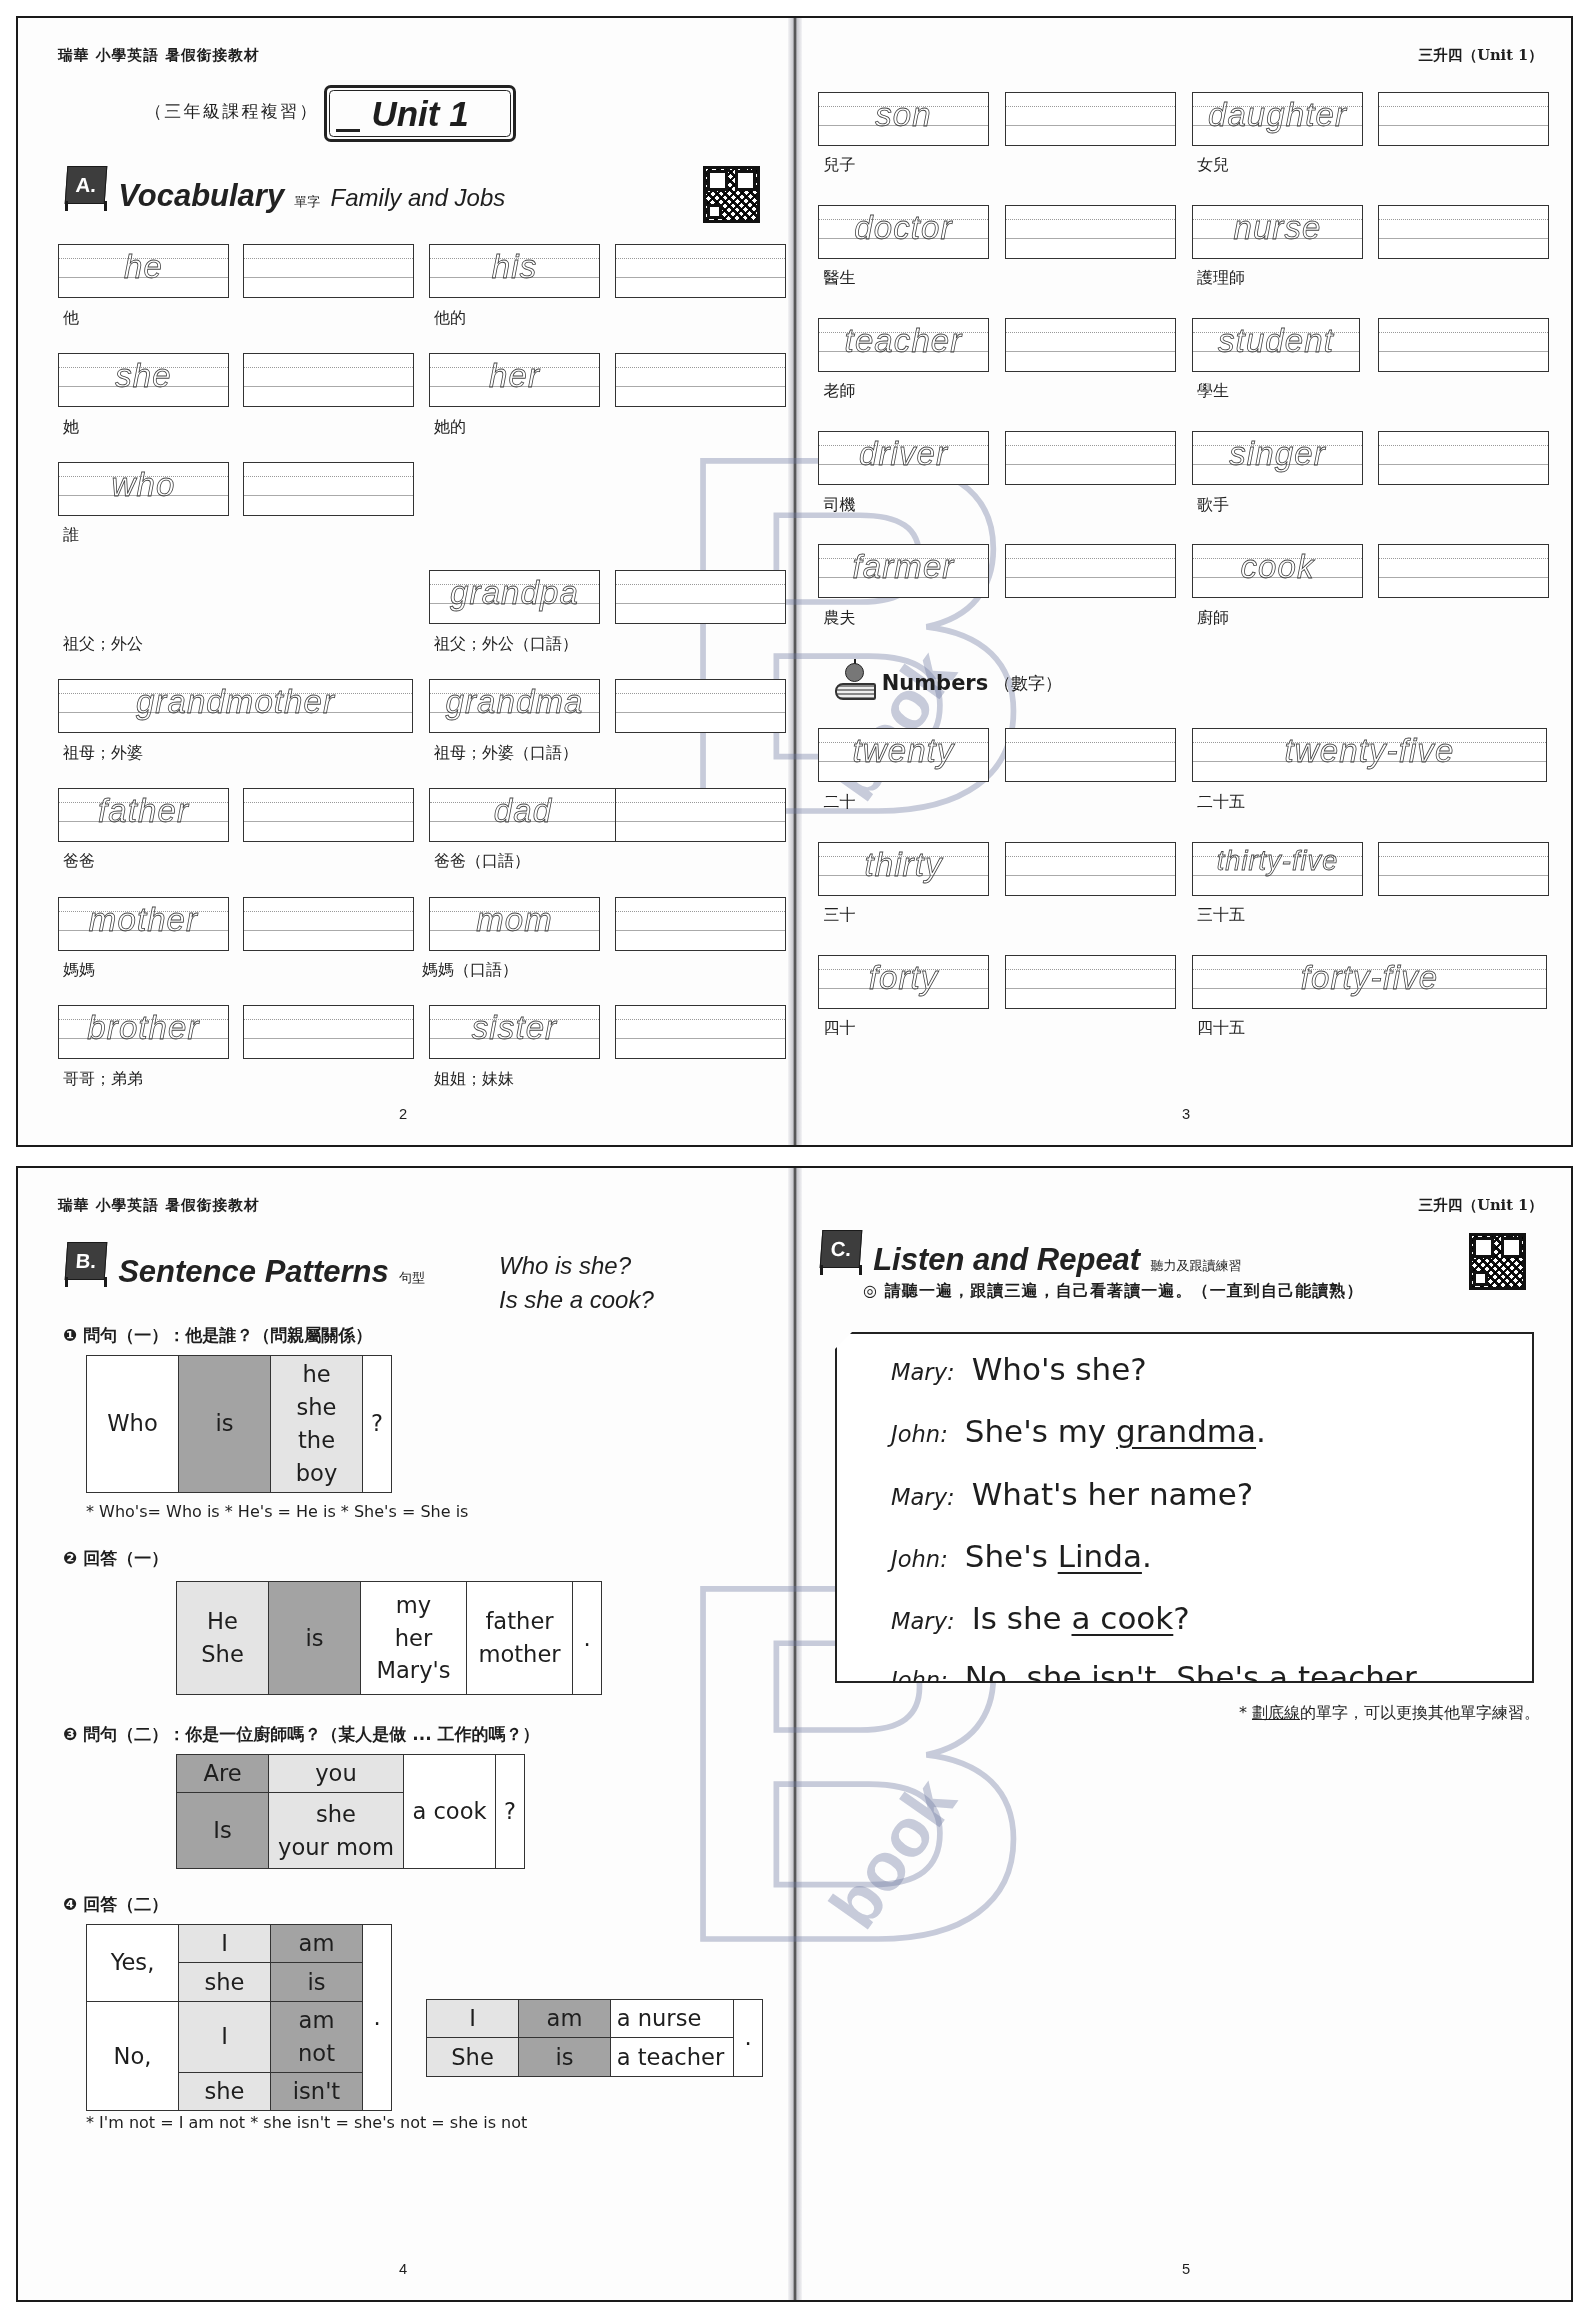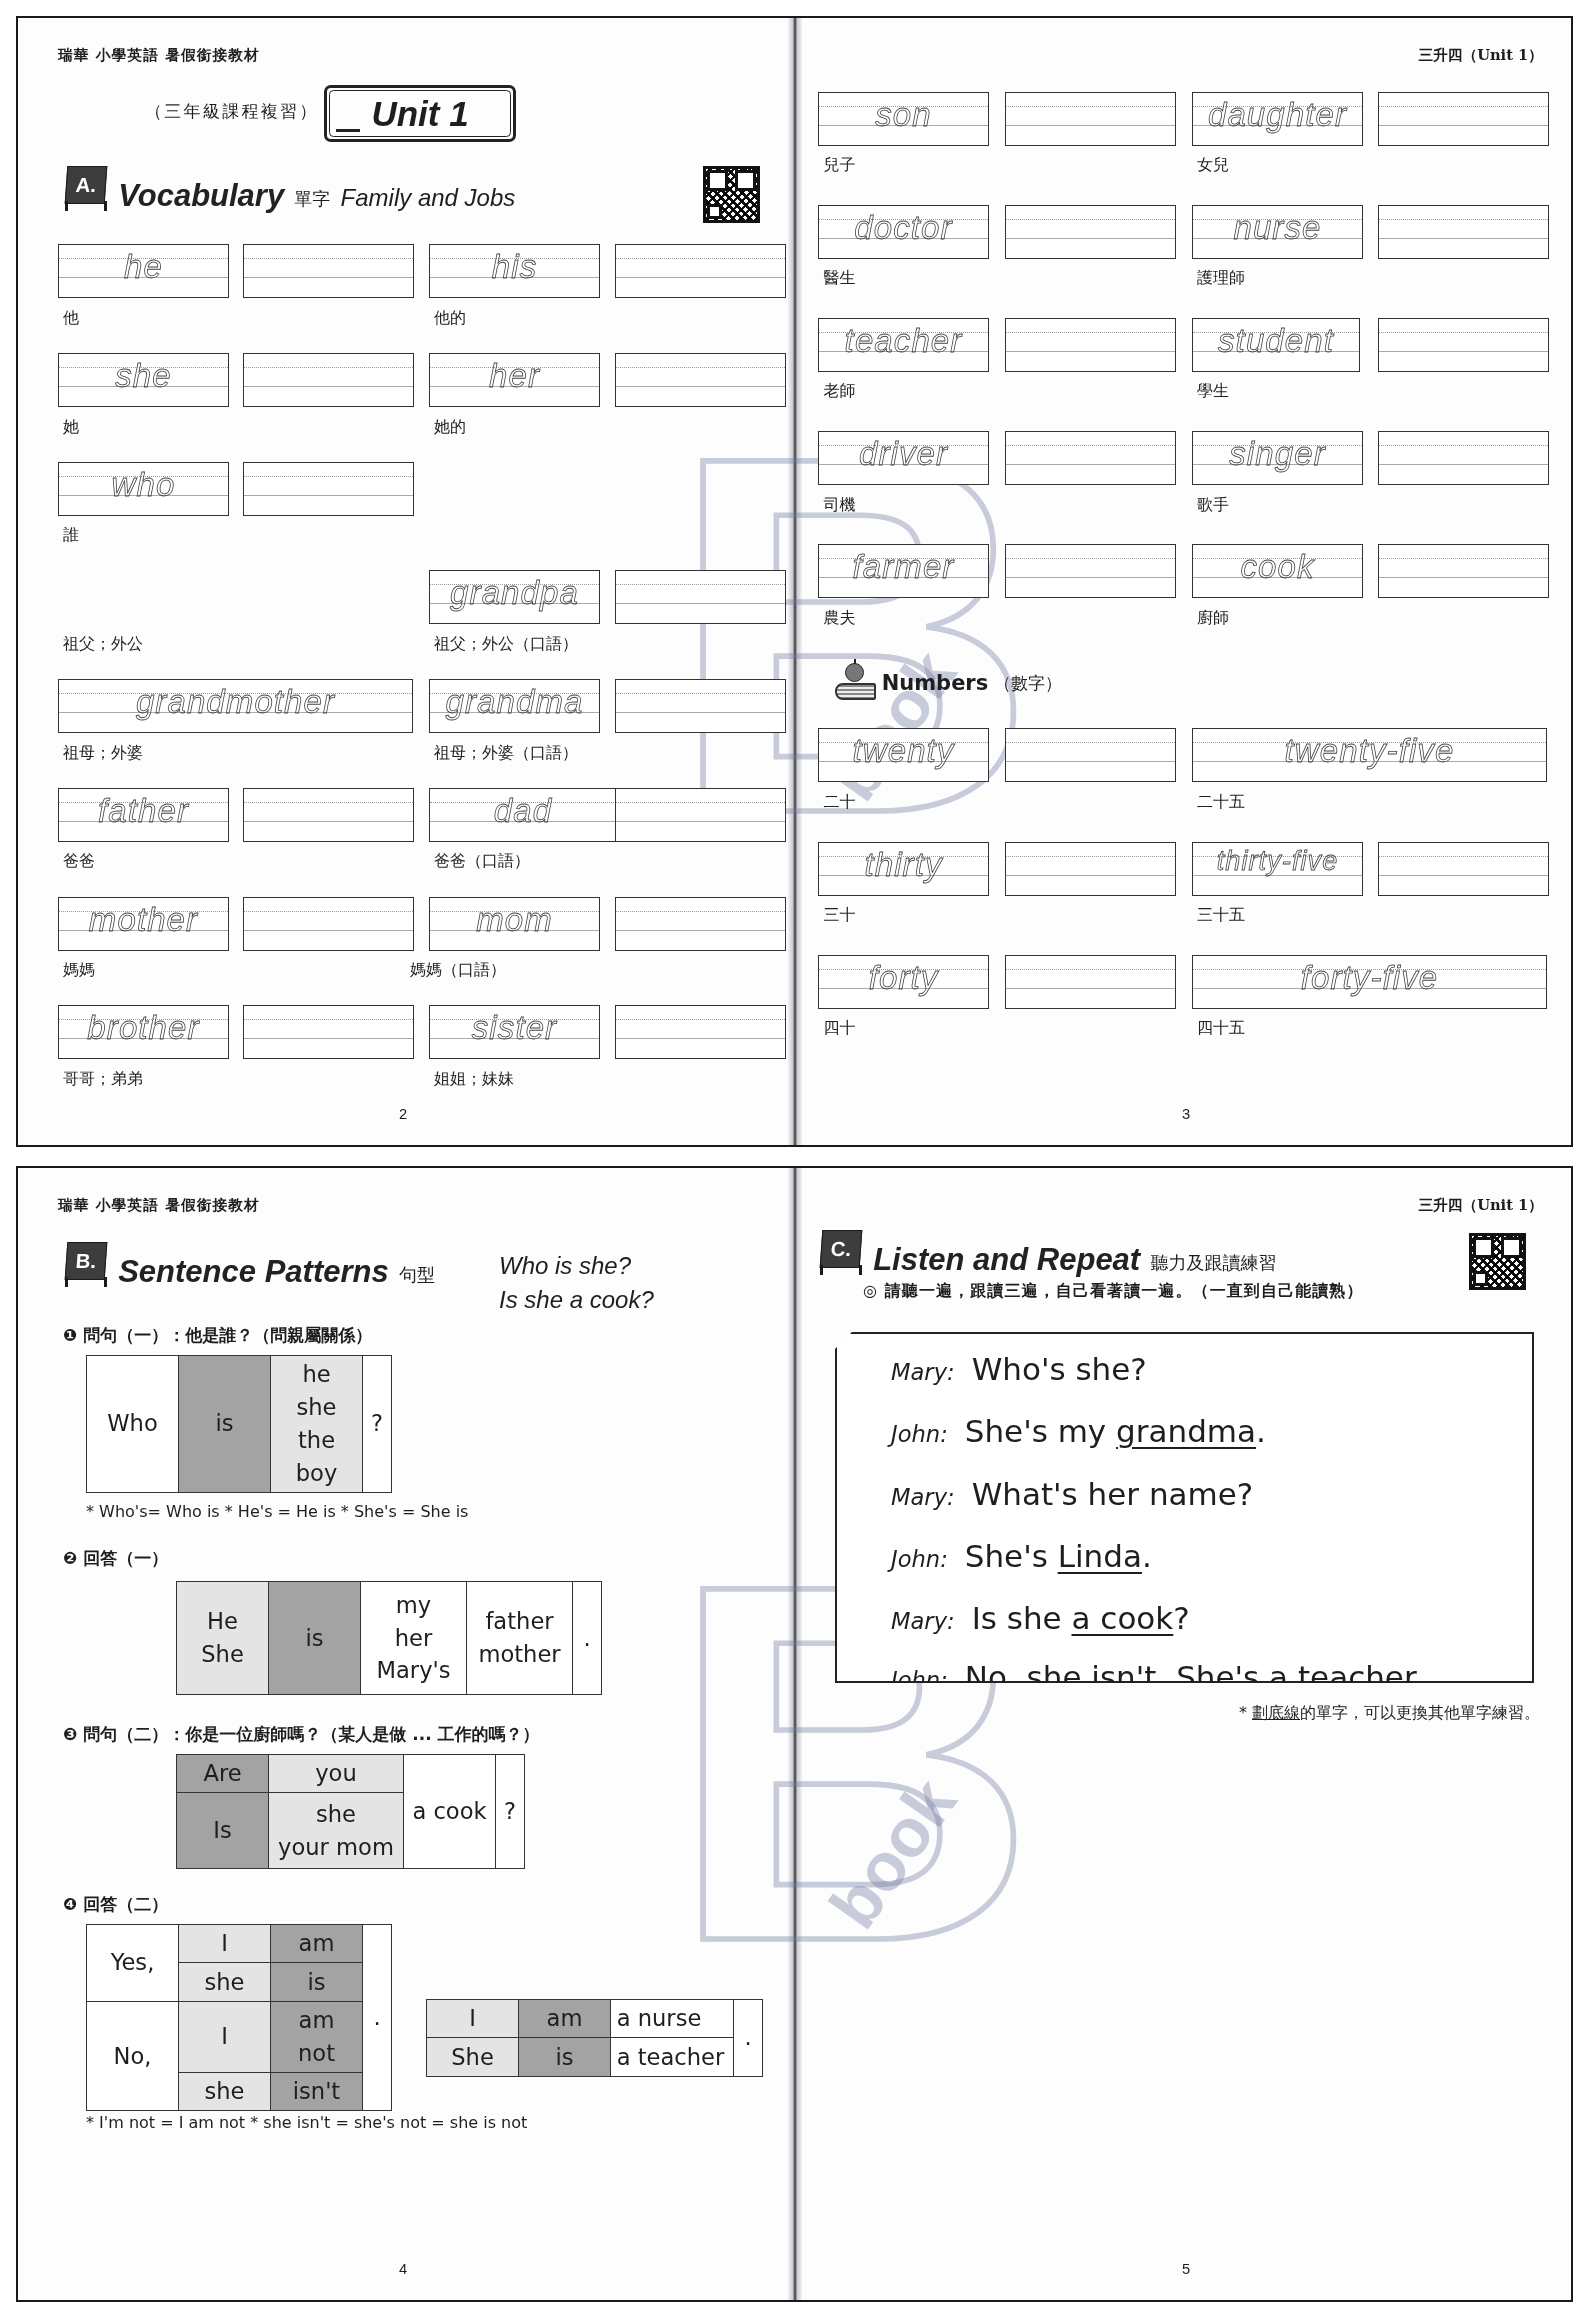--- a/index.html
+++ b/index.html
@@ -26,21 +26,21 @@
   .unit-box-inner { width: 100%; height: 100%; border: 1.7px solid #222; border-radius: 4.5px; display: flex; align-items: center; justify-content: center; font-size: 35px; font-weight: bold; font-style: italic; font-family: "Liberation Sans", sans-serif; position: relative; }
   .unit-box-inner::after { content: ""; position: absolute; left: 5.7px; bottom: 3.4px; width: 24px; height: 3.4px; background: #222; }
 
   
   .sec-head { position: absolute; display: flex; align-items: flex-end; gap: 10.2px; }
   .sign { width: 45px; height: 45px; position: relative; }
   .sign .board { position: absolute; left: 3.4px; top: 0; width: 40px; height: 38px; background: #3d3d3d; border: 1.7px solid #1a1a1a; transform: skewX(-4deg); color: #fff; font-weight: bold; font-size: 20.4px; font-family: "Liberation Sans", sans-serif; display: flex; align-items: center; justify-content: center; }
   .sign .leg { position: absolute; bottom: 0; width: 2.8px; height: 10.2px; background: #1a1a1a; }
   .sign .leg.l { left: 2.3px; } .sign .leg.r { right: 1.1px; }
   .sec-title { font-size: 31px; font-weight: bold; font-style: italic; font-family: "Liberation Sans", sans-serif; color: #222; line-height: 1; }
-  .sec-zh { font-size: 18px; line-height: 1.3; font-family: Liberation Serif, serif; }
+  .sec-zh { font-size: 13px; line-height: 1.3; font-family: Liberation Serif, serif; }
   .sec-sub { font-size: 24px; font-style: italic; font-family: "Liberation Sans", sans-serif; line-height: 1.1; }
 
   .qr { position: absolute; width: 57px; height: 57px; border: 3.4px solid #111;
     background:
       repeating-linear-gradient(45deg, #111 0 2.8px, #fff 2.8px 6.2px),
       repeating-linear-gradient(-45deg, #111 0 2.3px, transparent 2.3px 5.7px);
     background-blend-mode: multiply; }
   .qr::before, .qr::after { content: ""; position: absolute; width: 14.7px; height: 14.7px; border: 3.4px solid #111; background: #fff; }
   .qr::before { left: 1.1px; top: 1.1px; } .qr::after { right: 1.1px; top: 1.1px; }
   .qr span { position: absolute; left: 1.1px; bottom: 1.1px; width: 14.7px; height: 14.7px; border: 3.4px solid #111; background: #fff; }
@@ -175,21 +175,21 @@
 
     <div class="wbox" style="top:879px; left:40px; width:171px;">
         <div class="trace">mother</div>
       </div>
     <div class="wbox" style="top:879px; left:225px; width:171px;"></div>
     <div class="wbox" style="top:879px; left:411px; width:171px;">
         <div class="trace">mom</div>
       </div>
     <div class="wbox" style="top:879px; left:597px; width:171px;"></div>
     <div class="zh" style="top:942px; left:45px;">媽媽</div>
-    <div class="zh" style="top:942px; left:392px;text-align:right;">媽媽（口語）</div>
+    <div class="zh" style="top:942px; left:404px;text-align:right;">媽媽（口語）</div>
 
     <div class="wbox" style="top:987px; left:40px; width:171px;">
         <div class="trace">brother</div>
       </div>
     <div class="wbox" style="top:987px; left:225px; width:171px;"></div>
     <div class="wbox" style="top:987px; left:411px; width:171px;">
         <div class="trace">sister</div>
       </div>
     <div class="wbox" style="top:987px; left:597px; width:171px;"></div>
     <div class="zh" style="top:1051px; left:45px;">哥哥；弟弟</div>

